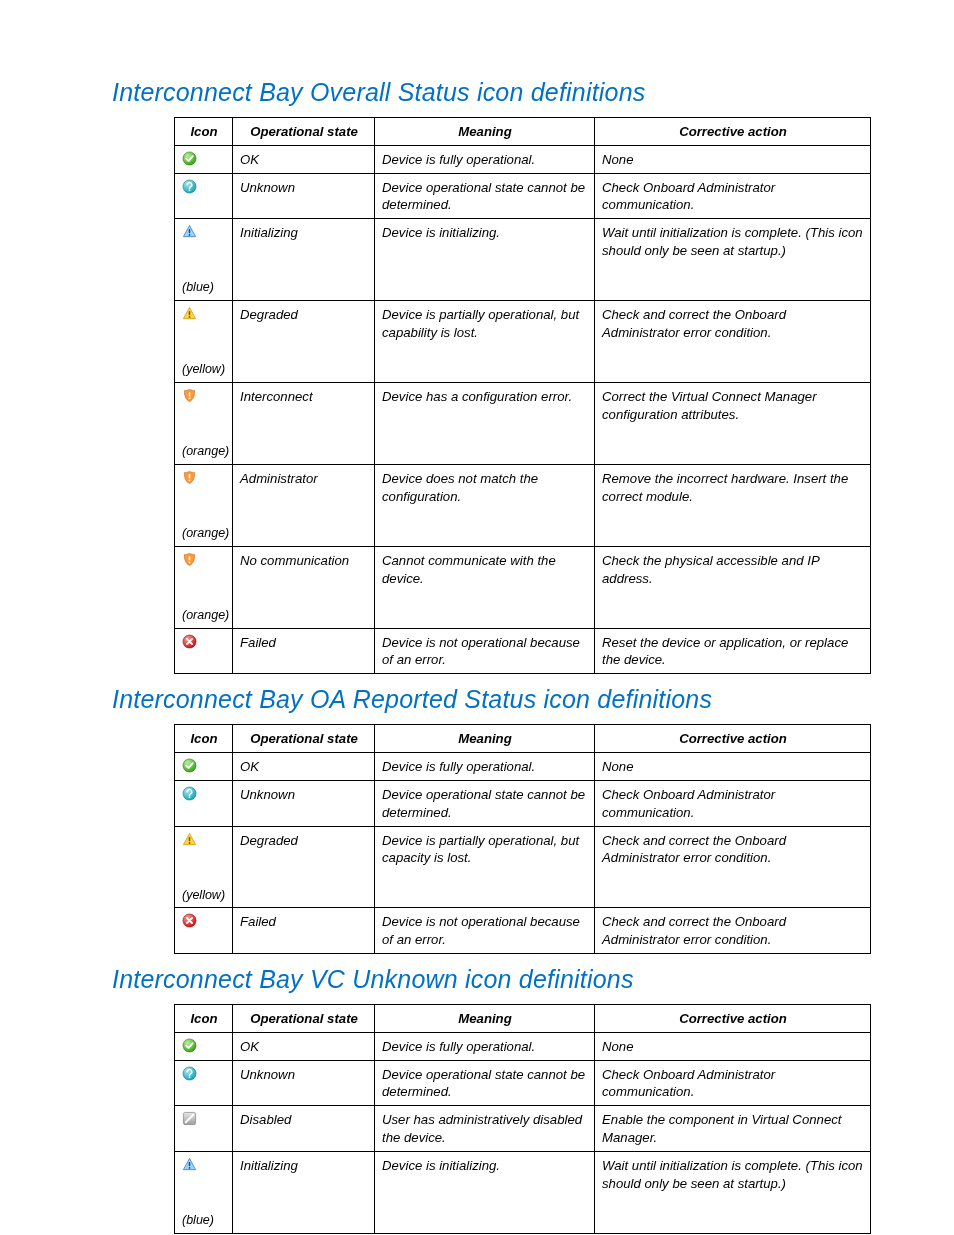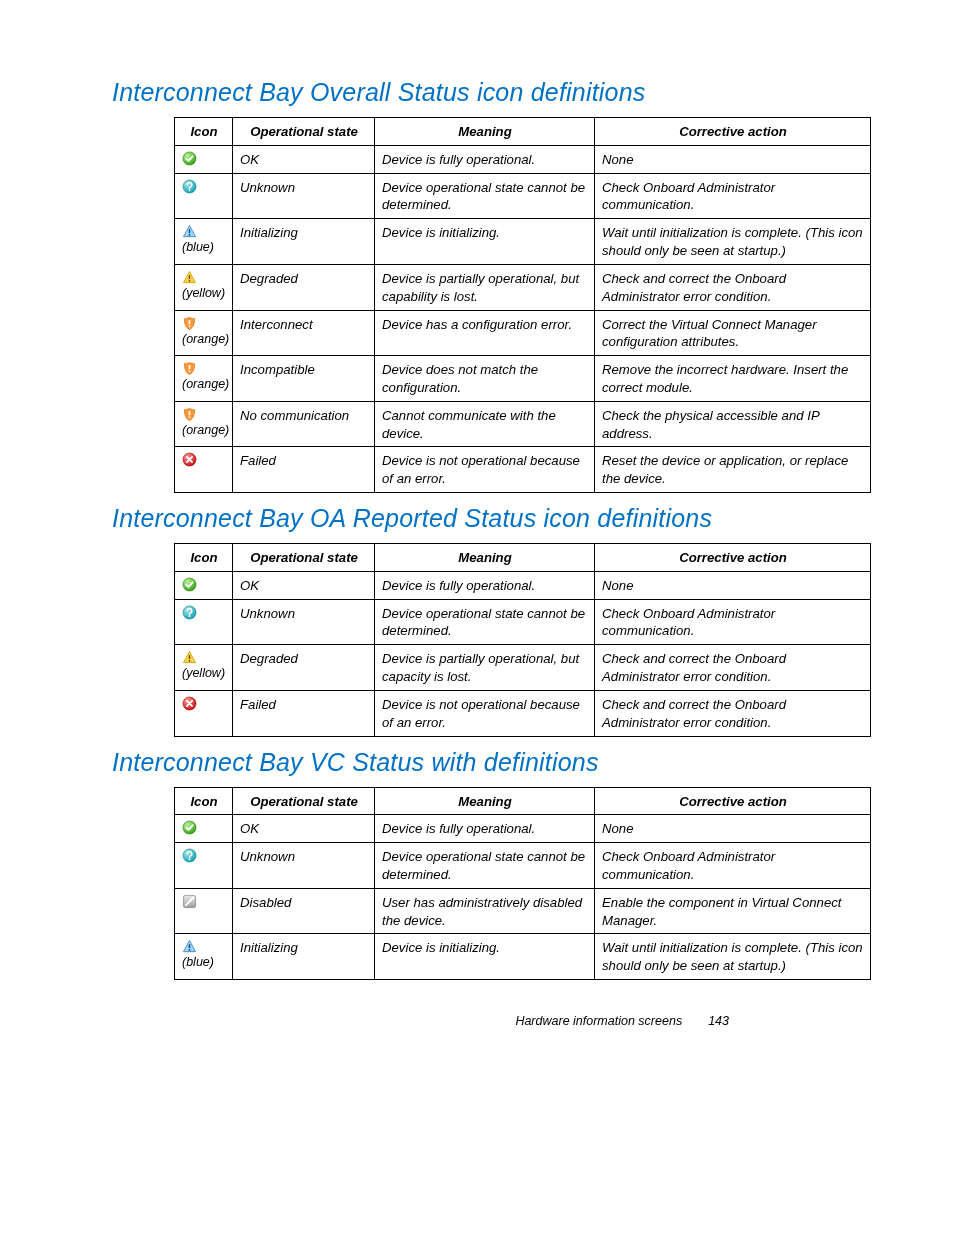--- a/index.html
+++ b/index.html
@@ -43,21 +43,21 @@
   table.defs th {
     font-weight: bold;
     text-align: center;
   }
   col.c-icon  { width: 58px; }
   col.c-state { width: 142px; }
   col.c-mean  { width: 220px; }
   col.c-corr  { width: 276px; }
   .icon-cell { }
   .icon-wrap { display:block; line-height:1.1; }
-  .icon-sub  { display:block; font-size:12.5px; }
+  .icon-sub  { display:block; font-size:12.5px;margin-top:40px; }
   svg.status-icon { width:15px; height:15px; display:block; }
   .footer {
     text-align: right;
     font-size: 12.5px;
     margin-top: 34px;
     padding-right: 2px;
     font-stretch: condensed;
   }
   .pn { margin-left: 26px; }
 </style>
@@ -205,21 +205,21 @@
         </tr>
         <tr>
           <td class="icon-cell">
             <span class="icon-wrap">
               <svg class="status-icon">
                 <use href="#ico-shield"></use>
               </svg>
             </span>
             <span class="icon-sub">(orange)</span>
           </td>
-          <td>Incompatible</td>
+          <td>Administrator</td>
           <td>Device does not match the configuration.</td>
           <td>Remove the incorrect hardware. Insert the correct module.</td>
         </tr>
         <tr>
           <td class="icon-cell">
             <span class="icon-wrap">
               <svg class="status-icon">
                 <use href="#ico-shield"></use>
               </svg>
             </span>
@@ -306,21 +306,21 @@
               </svg>
             </span>
           </td>
           <td>Failed</td>
           <td>Device is not operational because of an error.</td>
           <td>Check and correct the Onboard Administrator error condition.</td>
         </tr>
       </tbody>
   </table>
 
-  <h2 class="section-title spaced">Interconnect Bay VC Status with definitions</h2>
+  <h2 class="section-title spaced">Interconnect Bay VC Unknown icon definitions</h2>
   <table class="defs">
     <colgroup>
         <col class="c-icon">
         <col class="c-state">
         <col class="c-mean">
         <col class="c-corr">
       </colgroup>
     <thead>
         <tr>
       <th>Icon</th>

